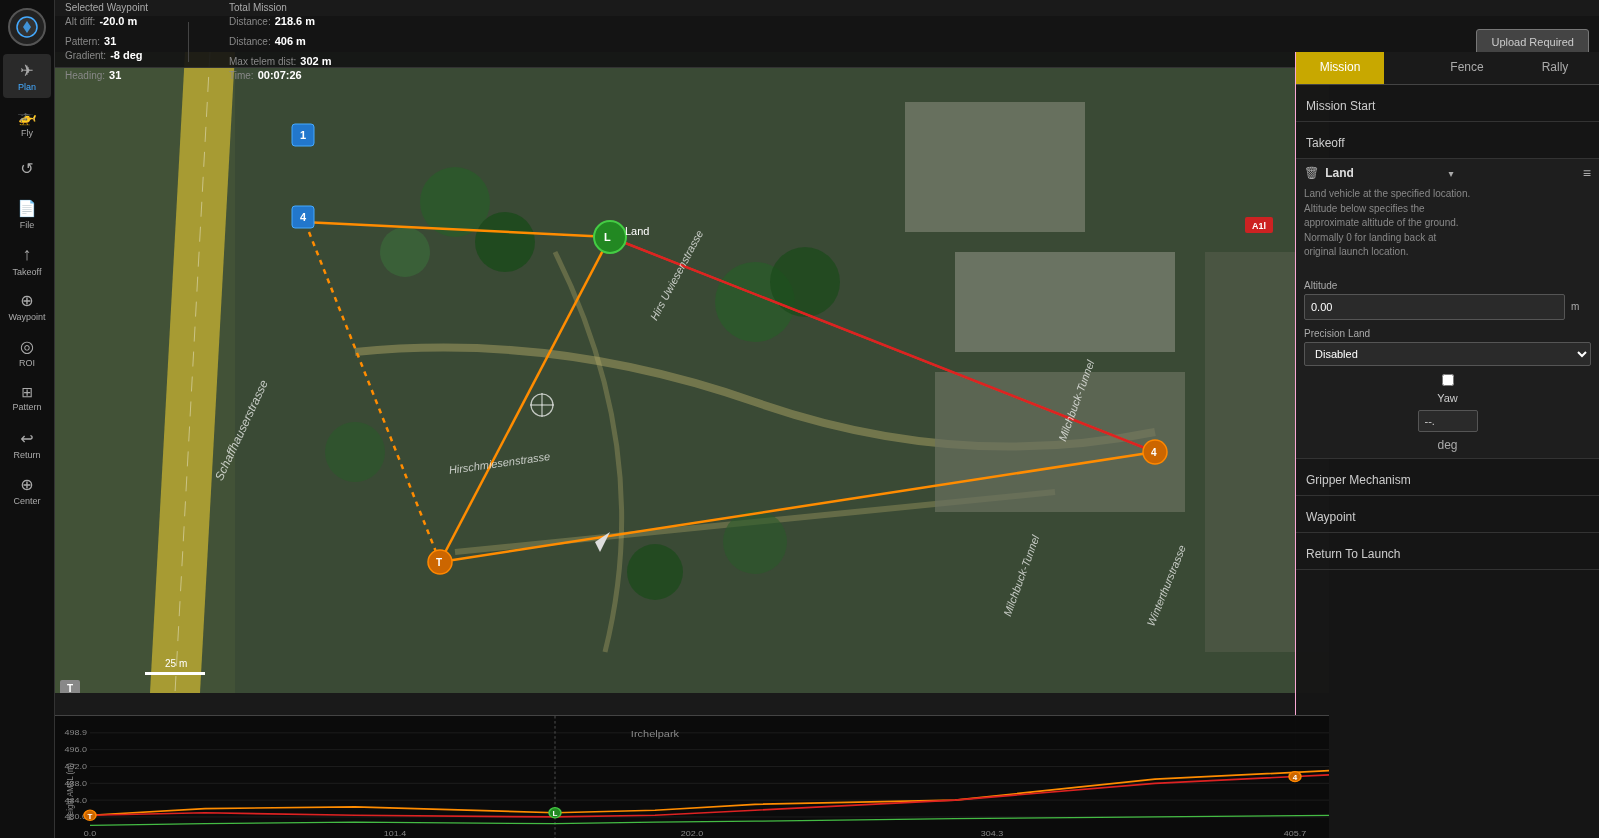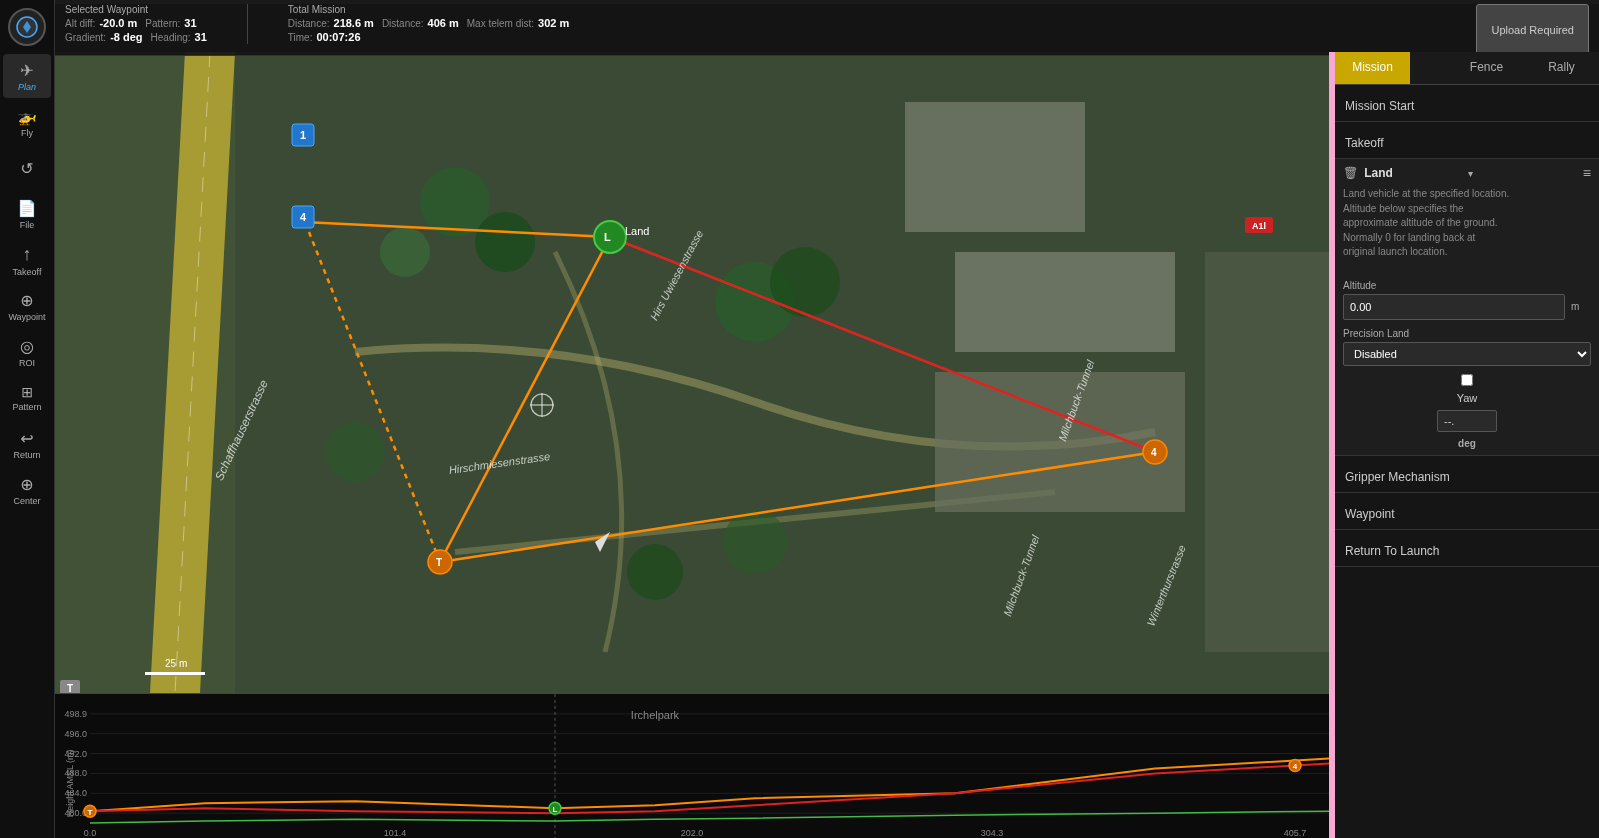--- a/index.html
+++ b/index.html
@@ -1,27 +1,27 @@
 <!DOCTYPE html>
 <html><head>
   <meta charset="utf-8">
   <style>
     * { box-sizing: border-box; margin: 0; padding: 0; }
     body { width: 1599px; height: 838px; overflow: hidden; background: #1a1a1a; font-family: 'Segoe UI', Arial, sans-serif; font-size: 12px; color: #ddd; }
 
     
     #topbar {
-      position: absolute; top: 4px; left: 55px; right: 0; height: 52px;
-      background: rgba(20,20,20,0.92); display: flex; 
+      position: absolute; top: 16px; left: 55px; right: 0; height: 52px;
+      background: rgba(20,20,20,0.92); display: flex; align-items: center;
       padding: 0 10px; gap: 40px; z-index: 100; border-bottom: 1px solid #333;
     }
     .topbar-section { display: flex; flex-direction: column; gap: 2px; }
     .topbar-label { color: #aaa; font-size: 10px; }
     .topbar-value { color: #fff; font-size: 11px; font-weight: bold; }
-    .topbar-row { display: flex; gap: 8px; }
+    .topbar-row { display: flex; gap: 8px; flex-direction: column; }
     .topbar-item { display: flex; gap: 4px; align-items: center; }
     .topbar-heading { color: #888; font-size: 10px; }
     .upload-btn {
       background: #444; border: 1px solid #777; color: #ccc; padding: 6px 14px;
       font-size: 11px; cursor: pointer; border-radius: 3px; margin-left: auto;
     }
 
     
     #sidebar {
       position: absolute; top: 0; left: 0; width: 55px; height: 100%;
@@ -36,37 +36,37 @@
     }
     .sidebar-logo svg { width: 24px; height: 24px; }
     .sidebar-item {
       width: 48px; height: 44px; display: flex; flex-direction: column;
       align-items: center; justify-content: center; cursor: pointer;
       border-radius: 4px; gap: 2px;
     }
     .sidebar-item .icon { font-size: 16px; color: #aaa; }
     .sidebar-item .lbl { font-size: 9px; color: #aaa; }
     .sidebar-item.active { background: #2a2a2a; }
-    .sidebar-item.active .lbl { color: #4af; font-style: italic; }
+    .sidebar-item.active .lbl { color: #4af; }
 
     
     #map {
       position: absolute; top: 52px; left: 55px; right: 270px; bottom: 145px;
       background: #2a3a2a; overflow: hidden;
     }
 
     
     #map-svg {
       position: absolute; top: 0; left: 0; width: 100%; height: 100%;
     }
 
     
     #right-panel {
-      position: absolute; top: 52px; right: 0; width: 270px; bottom: 0;
-      background: rgba(22,22,22,0.97); z-index: 100; border-left: 6px solid #f9a8d4;
+      position: absolute; top: 52px; right: 0; width: 304px; bottom: 0;
+      background: rgba(22,22,22,0.97); z-index: 100; border-left: 1px solid #f9a8d4;
       overflow-y: auto;
     }
 
     
     #panel-tabs {
       display: flex; border-bottom: 1px solid #444; background: #1a1a1a;
     }
     .panel-tab {
       flex: 1; padding: 8px 4px; text-align: center; cursor: pointer;
       font-size: 12px; color: #aaa; border-bottom: 2px solid transparent;
@@ -101,25 +101,25 @@
     }
     .field-unit { color: #aaa; font-size: 10px; min-width: 20px; }
     .field-select {
       flex: 1; background: #2a2a2a; border: 1px solid #555; color: #fff;
       padding: 4px 6px; font-size: 11px; border-radius: 2px;
     }
     .yaw-row { display: flex; align-items: center; gap: 6px; flex-direction: column; }
     .yaw-checkbox { width: 12px; height: 12px; }
     .yaw-label { font-size: 11px; color: #ccc; }
     .yaw-dash { flex: 1; background: #2a2a2a; border: 1px solid #555; color: #ccc; padding: 4px 6px; font-size: 11px; border-radius: 2px; }
-    .yaw-deg { font-size: 10px; color: #aaa; font-weight: bold; }
+    .yaw-deg { font-size: 12px; color: #aaa; }
 
     
     #elevation-chart {
-      position: absolute; left: 55px; right: 270px; bottom: 0; height: 145px;
+      position: absolute; left: 55px; right: 270px; bottom: 0; height: 123px;
       background: rgba(20,20,20,0.93); border-top: 1px solid #444; z-index: 100;
     }
     #elevation-svg { width: 100%; height: 100%; }
   </style>
 </head>
 <body>
 
 <div id="sidebar">
   <div class="sidebar-logo">
     <svg viewBox="0 0 24 24" fill="none">

